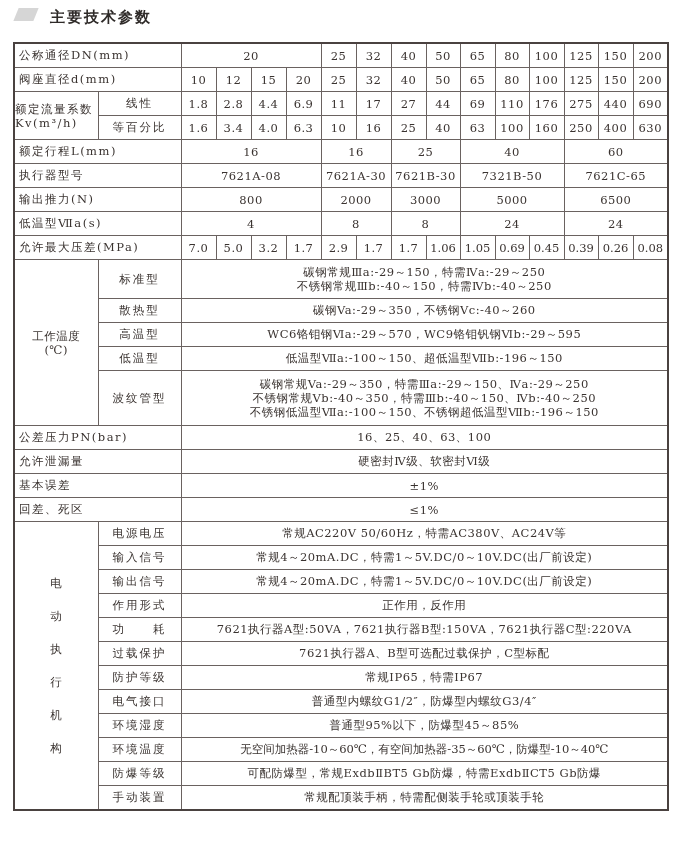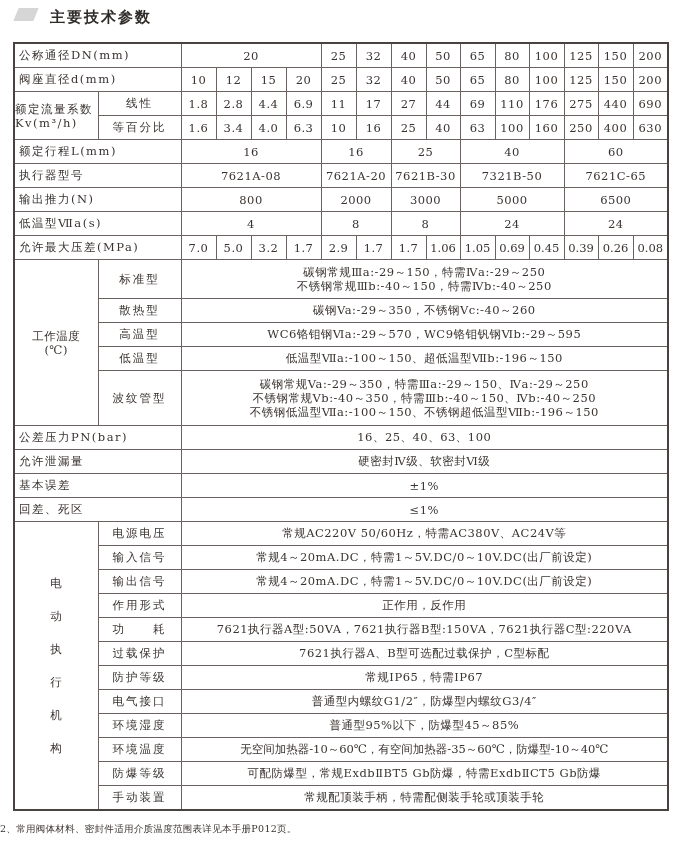--- a/index.html
+++ b/index.html
@@ -127,21 +127,21 @@
       <td colspan="4">16</td>
       <td colspan="2">16</td>
       <td colspan="2">25</td>
       <td colspan="3">40</td>
       <td colspan="3">60</td>
     </tr>
 
     <tr>
       <td colspan="2" class="lbl">执行器型号</td>
       <td colspan="4">7621A-08</td>
-      <td colspan="2">7621A-20</td>
+      <td colspan="2">7621A-30</td>
       <td colspan="2">7621B-30</td>
       <td colspan="3">7321B-50</td>
       <td colspan="3">7621C-65</td>
     </tr>
 
     <tr>
       <td colspan="2" class="lbl">输出推力(N)</td>
       <td colspan="4">800</td>
       <td colspan="2">2000</td>
       <td colspan="2">3000</td>
@@ -278,14 +278,13 @@
       <td colspan="14">可配防爆型，常规ExdbⅡBT5 Gb防爆，特需ExdbⅡCT5 Gb防爆</td>
     </tr>
     <tr>
       <td class="sub">手动装置</td>
       <td colspan="14">常规配顶装手柄，特需配侧装手轮或顶装手轮</td>
     </tr>
   </tbody>
 </table>
 
 <div class="notes">
-  <div>2、常用阀体材料、密封件适用介质温度范围表详见本手册P012页。</div>
 </div>
 
 </body></html>

